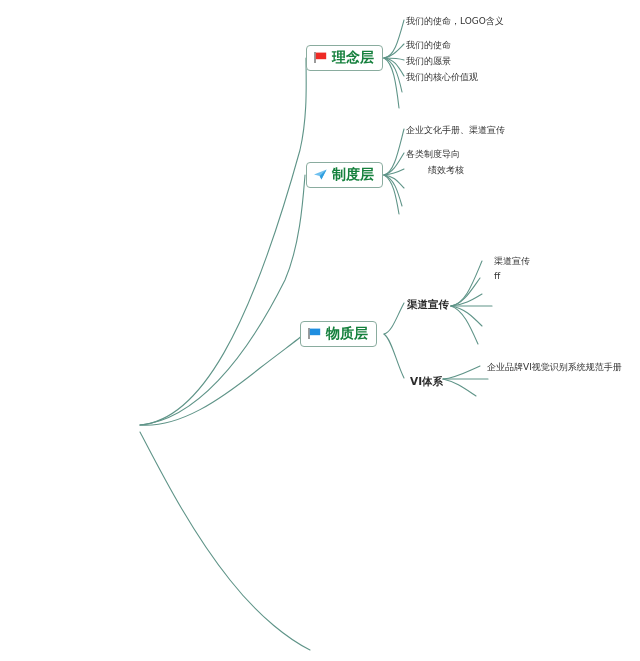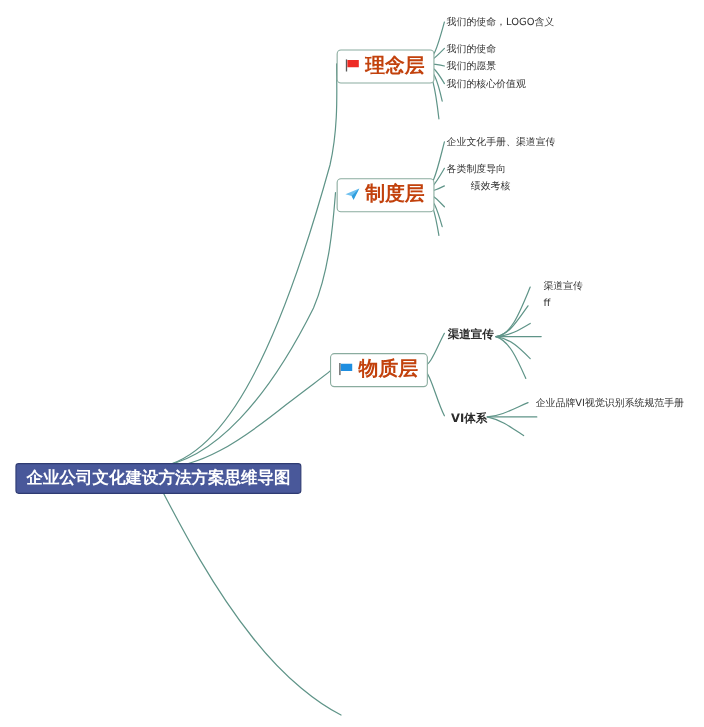--- a/index.html
+++ b/index.html
@@ -46,22 +46,22 @@
     font-weight: bold;
     padding: 4px 9px 5px 9px;
     letter-spacing: 0px;
     line-height: 1.1;
   }
   
   .l1-node {
     background: #ffffff;
     border: 1px solid #8aac9f;
     border-radius: 4px;
-    color: #c2410c;
-    font-size: 18px;
+    color: #15803d;
+    font-size: 14px;
     font-weight: bold;
     padding: 4px 8px 5px 6px;
     line-height: 1.1;
     gap: 4px;
   }
   
   .l2-node {
     color: #2b2b2b;
     font-size: 10.5px;
     font-weight: bold;
@@ -119,23 +119,20 @@
         <path d="M 451 306 C 464 305 472 300 482 294"></path>
         <path d="M 451 306 C 466 306 478 306 492 306"></path>
         <path d="M 451 306 C 464 308 472 316 482 326"></path>
         <path d="M 451 306 C 463 310 470 326 478 344"></path>
         <path d="M 443 379 C 456 378 466 372 480 366"></path>
         <path d="M 443 379 C 460 379 472 379 488 379"></path>
         <path d="M 443 379 C 456 382 464 388 476 396"></path>
       </g>
   </svg>
 
-  <div class="node root-node" id="root-node" style="left: 14px; top: 421px;">
-    <span>企业公司文化建设方法方案思维导图</span>
-  </div>
 
   <div class="node l1-node" id="node-b0" style="left: 306px; top: 45px;">
     <span class="icon">
       <svg width="15" height="13" viewBox="0 0 15 13" xmlns="http://www.w3.org/2000/svg">
         <rect x="1.4" y="1" width="1.2" height="11" fill="#5a5a5a"></rect>
         <path d="M2.8 1.6 H13.2 V8.2 H2.8 Z" fill="#ee2a24"></path>
       </svg>
     </span>
     <span>理念层</span>
   </div>

